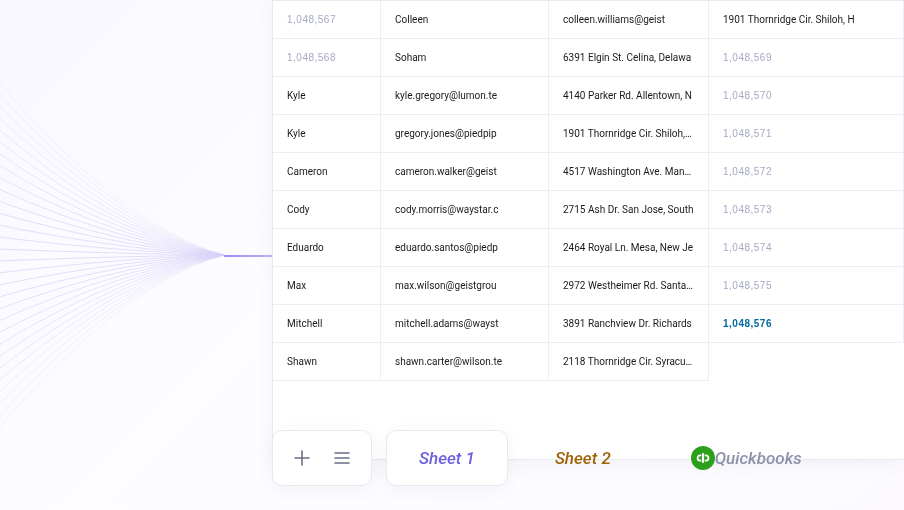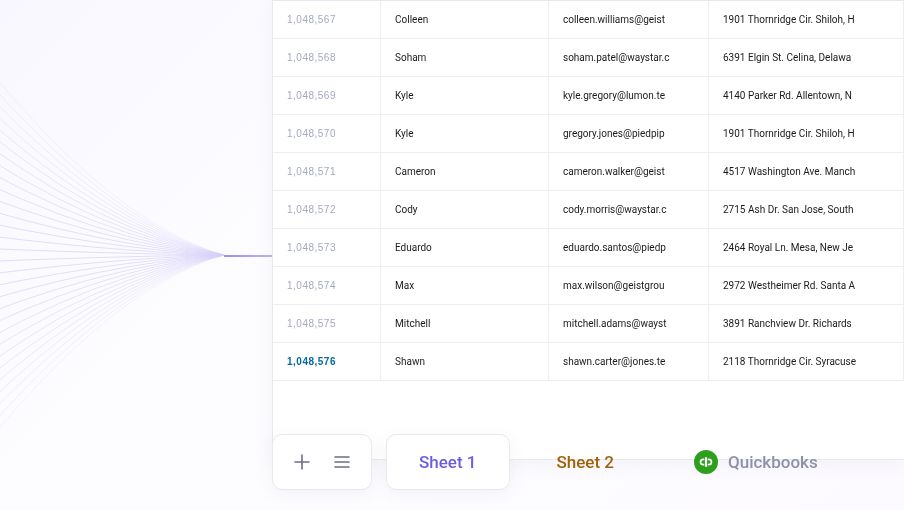--- a/index.html
+++ b/index.html
@@ -66,22 +66,23 @@
   right: 0;
   bottom: 50px;
   transform: translateY(50%);
   height: 60px;
   display: flex;
   align-items: center;
   gap: 0;
 }
 .tabs-inner {
   display: flex;
-  align-items: flex-end;
+  align-items: flex-start;
   height: 60px;
+  font-style: italic;
 }
 .tab-btns {
   background: #fff;
   border: 1px solid #e8e9ef;
   border-radius: 10px;
   height: 56px;
   display: flex;
   align-items: center;
   padding: 0 18px;
   gap: 18px;
@@ -107,21 +108,21 @@
   padding: 0 32px;
   font-size: 17px;
   font-weight: 500;
   cursor: pointer;
   margin-right: 14px;
   box-shadow: 0 4px 18px rgba(80, 80, 120, 0.06);
   white-space: nowrap;
 }
 .tab.active { color: #6b5ce0; }
 .tab.inactive { color: #a16207; background: transparent; border-color: transparent; box-shadow: none; }
-.tab.qb { color: #8e91a8; background: transparent; border-color: transparent; box-shadow: none; gap: 10px; }
+.tab.qb { color: #8e91a8; background: transparent; border-color: transparent; box-shadow: none; }
 .qb-icon {
   width: 24px;
   height: 24px;
   background: #2ca01c;
   border-radius: 50%;
   display: flex;
   align-items: center;
   justify-content: center;
   color: #fff;
   font-weight: 700;
@@ -177,21 +178,20 @@
 <div class="connector"></div>
 
 <div class="sheet-container">
   <div class="grid" id="grid">
       <div class="cell rownum">1,048,567</div>
       <div class="cell ">Colleen</div>
       <div class="cell truncate">colleen.williams@geist</div>
       <div class="cell truncate">1901 Thornridge Cir. Shiloh, H</div>
       <div class="cell rownum">1,048,568</div>
       <div class="cell ">Soham</div>
-      <div class="cell truncate">soham.patel@waystar.c</div>
       <div class="cell truncate">6391 Elgin St. Celina, Delawa</div>
       <div class="cell rownum">1,048,569</div>
       <div class="cell ">Kyle</div>
       <div class="cell truncate">kyle.gregory@lumon.te</div>
       <div class="cell truncate">4140 Parker Rd. Allentown, N</div>
       <div class="cell rownum">1,048,570</div>
       <div class="cell ">Kyle</div>
       <div class="cell truncate">gregory.jones@piedpip</div>
       <div class="cell truncate">1901 Thornridge Cir. Shiloh, H</div>
       <div class="cell rownum">1,048,571</div>
@@ -209,21 +209,21 @@
       <div class="cell rownum">1,048,574</div>
       <div class="cell ">Max</div>
       <div class="cell truncate">max.wilson@geistgrou</div>
       <div class="cell truncate">2972 Westheimer Rd. Santa A</div>
       <div class="cell rownum">1,048,575</div>
       <div class="cell ">Mitchell</div>
       <div class="cell truncate">mitchell.adams@wayst</div>
       <div class="cell truncate">3891 Ranchview Dr. Richards</div>
       <div class="cell rownum current">1,048,576</div>
       <div class="cell ">Shawn</div>
-      <div class="cell truncate">shawn.carter@jones.te</div>
+      <div class="cell truncate">shawn.carter@wilson.te</div>
       <div class="cell truncate">2118 Thornridge Cir. Syracuse</div>
     </div>
 </div>
 
 <div class="tabs">
   <div class="tabs-inner">
     <div class="tab-btns">
       <div class="icon-btn">
         <svg width="18" height="18" viewBox="0 0 18 18">
             <path d="M9 2v14M2 9h14" stroke="currentColor" stroke-width="1.6" stroke-linecap="round"></path>

